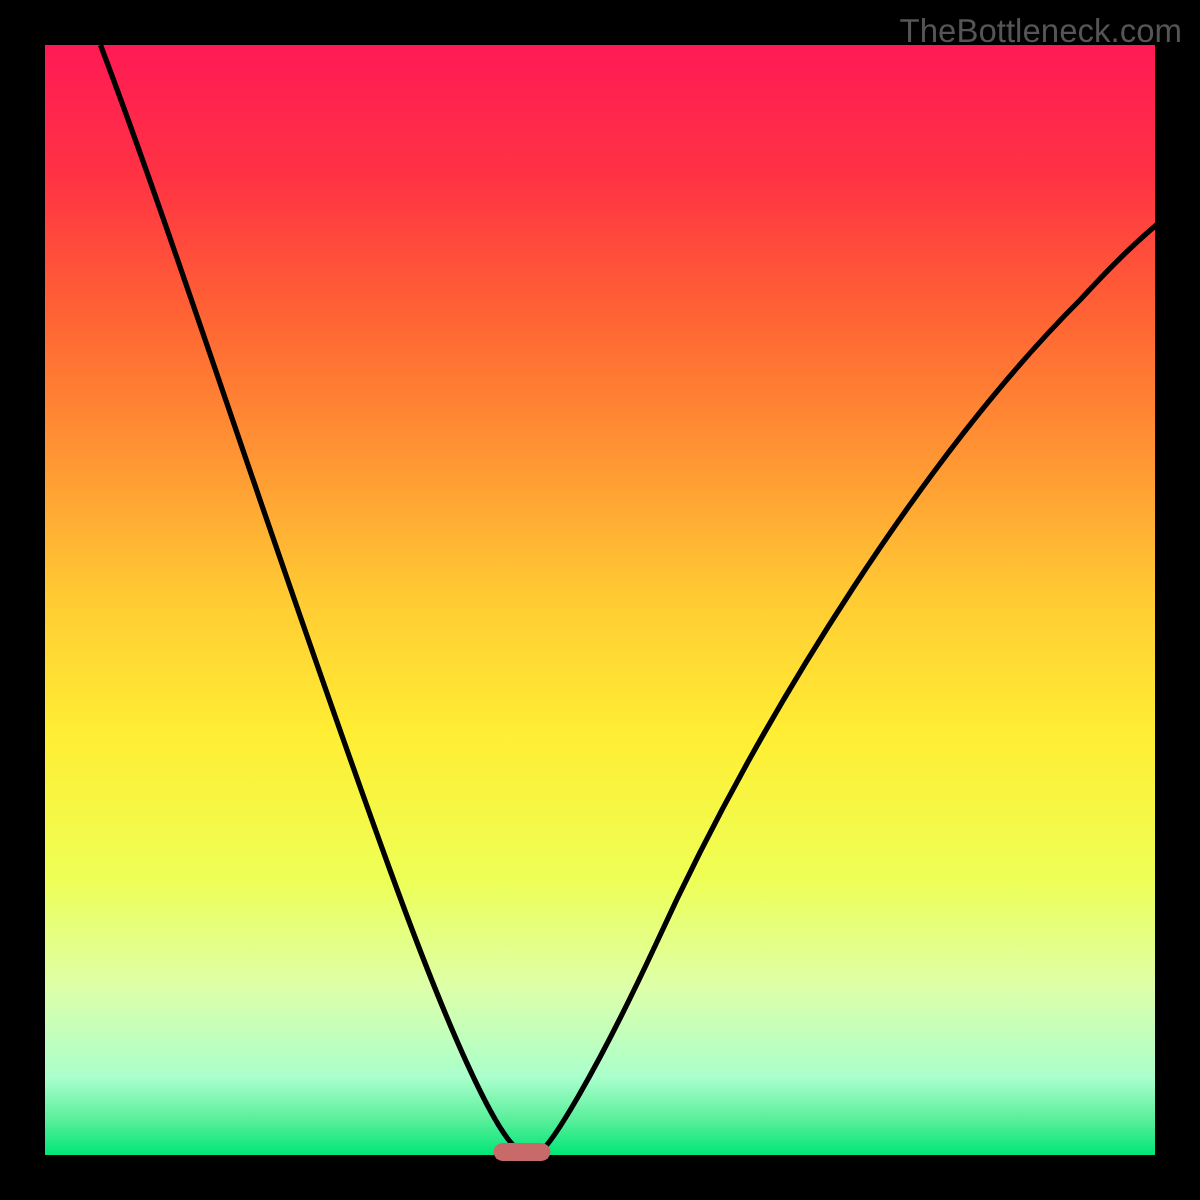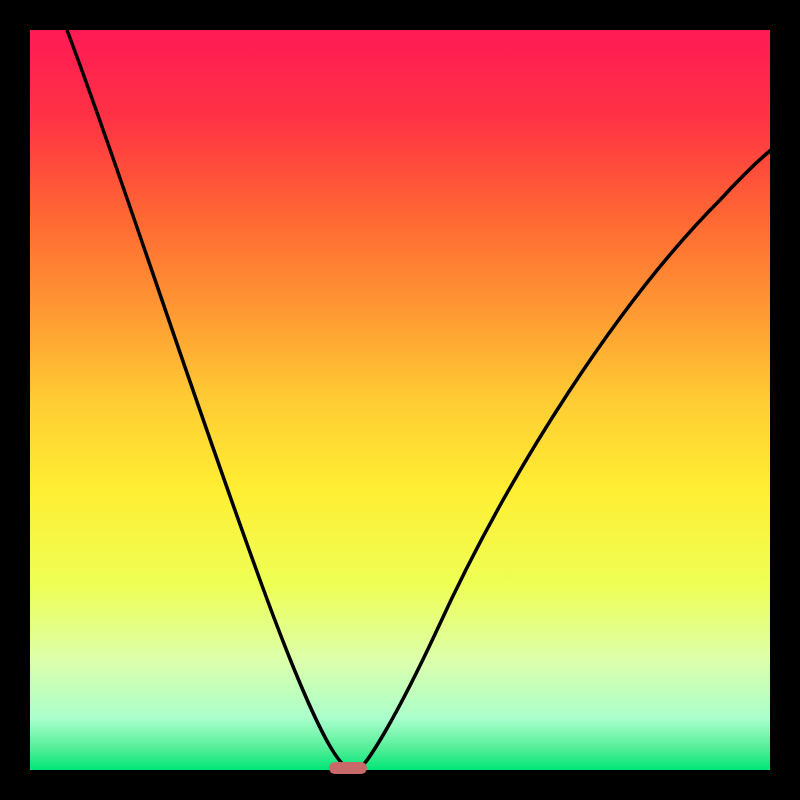--- a/index.html
+++ b/index.html
@@ -26,20 +26,21 @@
     z-index: 10;
   }
   svg {
     display: block;
   }
 </style>
 </head>
 <body>
 
 <div class="container">
+  <div class="watermark">TheBottleneck.com</div>
   <svg width="800" height="800" viewBox="0 0 800 800">
     <defs>
       <linearGradient id="bgGrad" x1="0" y1="0" x2="0" y2="1">
         <stop offset="0%" stop-color="#ff1a55"></stop>
         <stop offset="12%" stop-color="#ff3344"></stop>
         <stop offset="25%" stop-color="#ff6633"></stop>
         <stop offset="38%" stop-color="#ff9933"></stop>
         <stop offset="50%" stop-color="#ffcc33"></stop>
         <stop offset="62%" stop-color="#ffee33"></stop>
         <stop offset="75%" stop-color="#eeff55"></stop>

